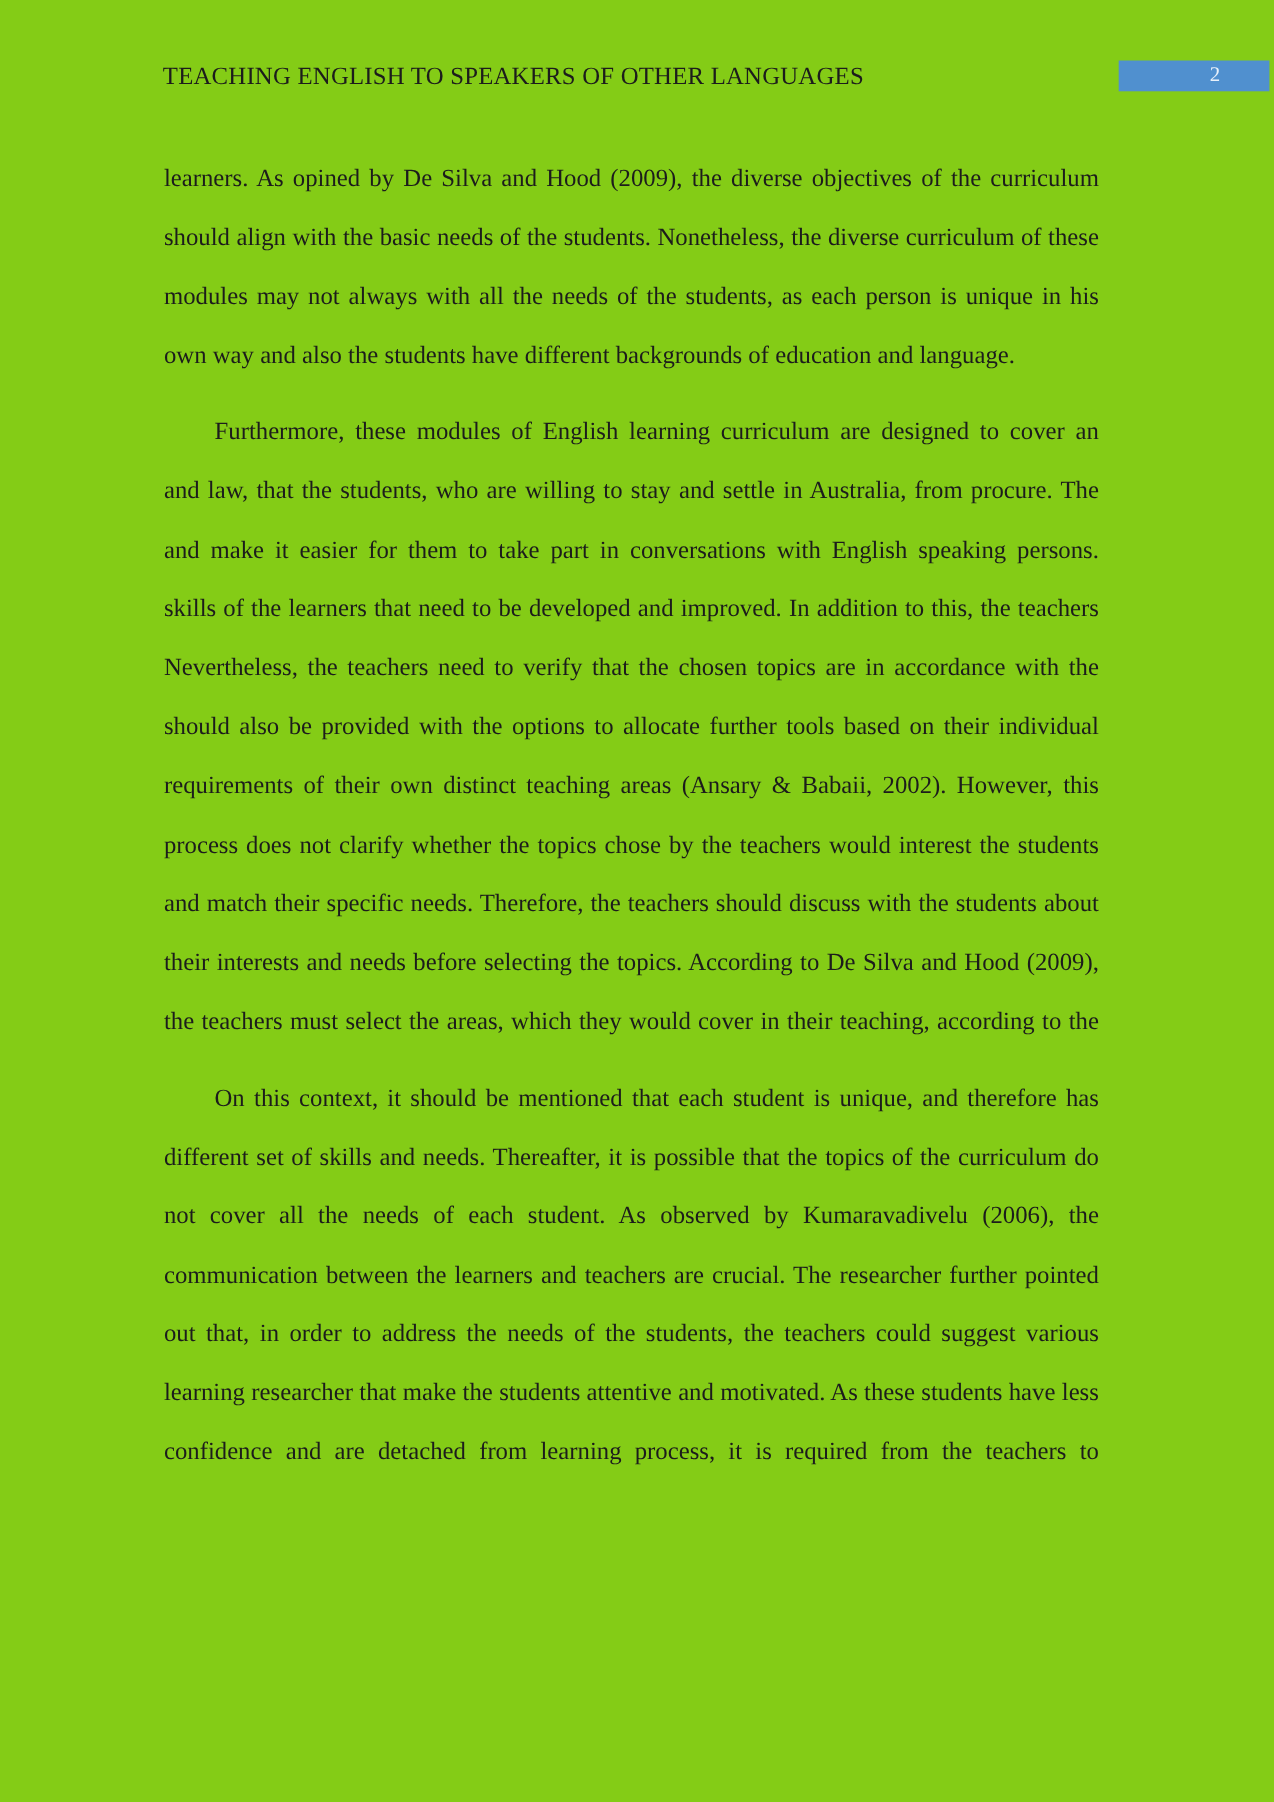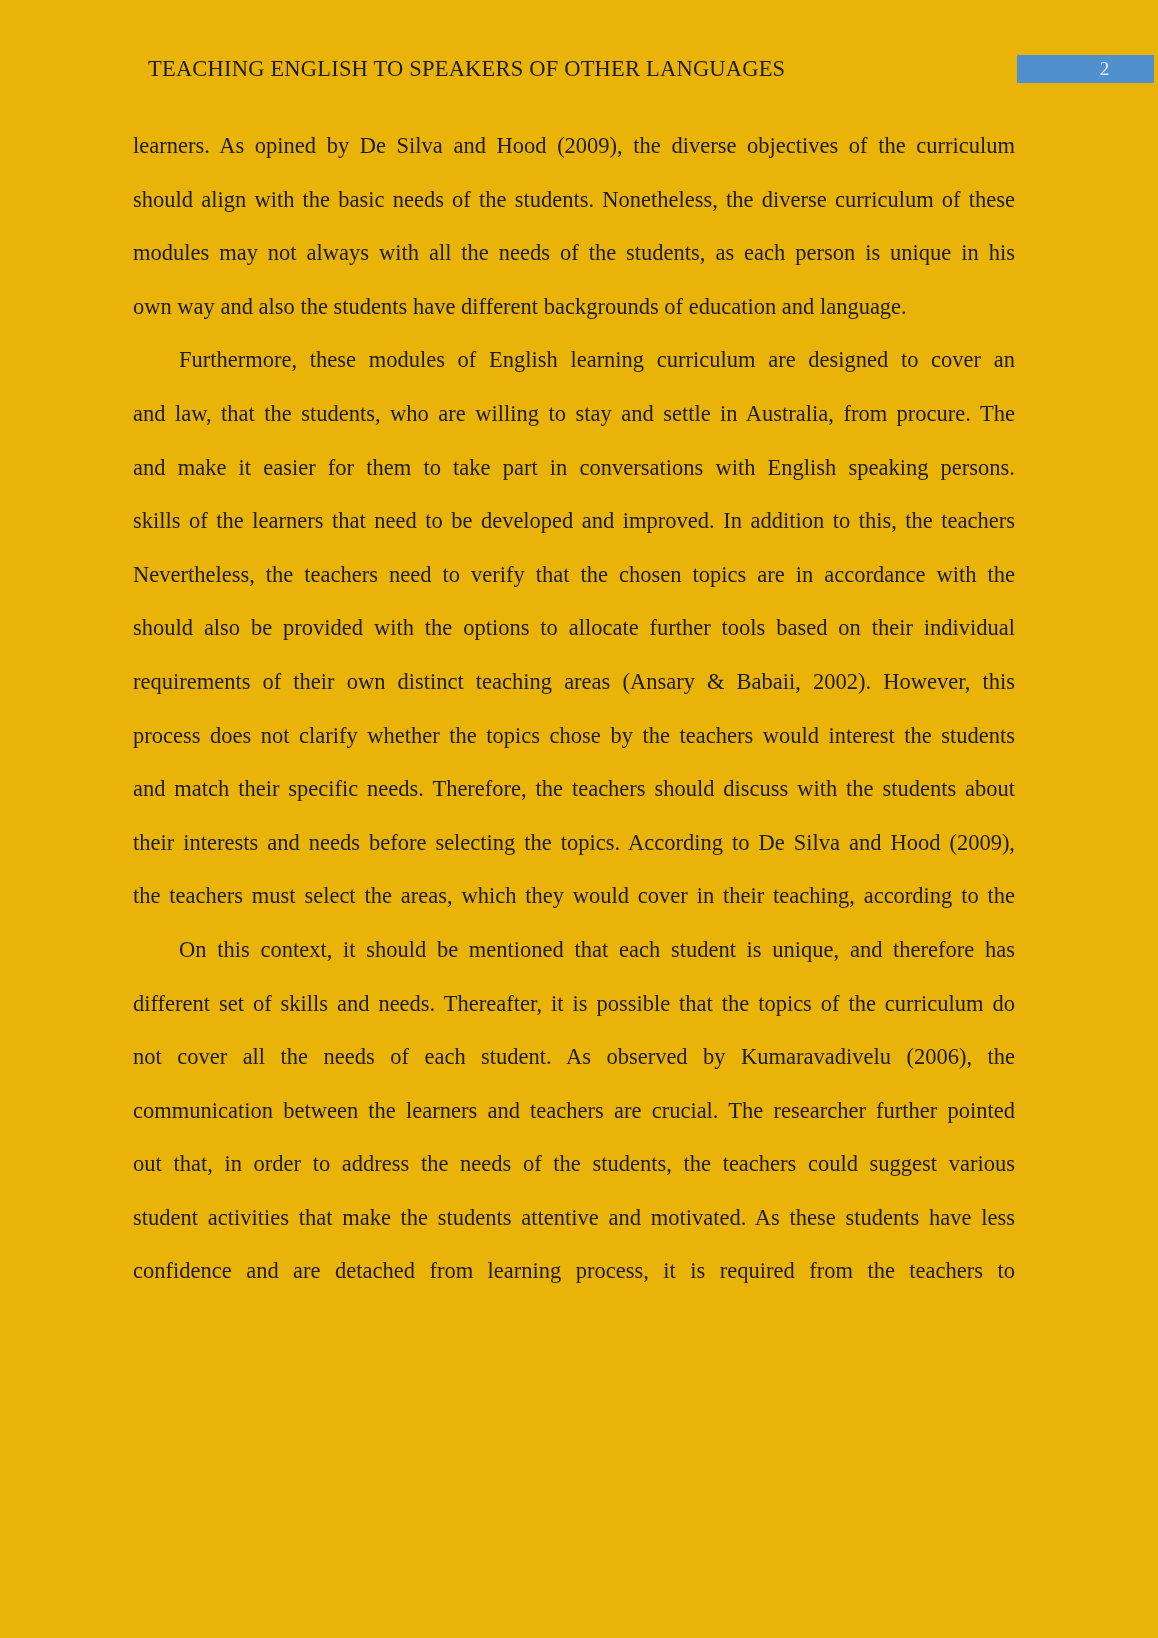--- a/index.html
+++ b/index.html
@@ -1,20 +1,20 @@
 <!DOCTYPE html>
 <html><head>
 <meta charset="utf-8">
 <style>
   html, body { margin: 0; padding: 0; background: #ffffff; }
   .page {
     position: relative;
     width: 1158px;
     height: 1638px;
-    background: #eab308;
+    background: #84cc16;
     font-family: "Liberation Serif", "DejaVu Serif", serif;
     color: #1c1c1c;
     overflow: hidden;
   }
   .running-head {
     position: absolute;
     left: 148px;
     top: 54px;
     height: 30px;
     line-height: 30px;
@@ -41,21 +41,21 @@
     color: #e9f1fa;
     font-family: "Liberation Serif", "DejaVu Serif", serif;
   }
   .doc-body {
     position: absolute;
     left: 133px;
     top: 119px;
     width: 882px;
     font-size: 22.5px;
   }
-  .para { margin: 0; }
+  .para { margin: 16px; }
   .line {
     line-height: 53.6px;
     text-align: justify;
     text-align-last: justify;
   }
   .line.endline { text-align-last: left; }
   .line.indent { text-indent: 46px; }
 </style>
 </head>
 <body>
@@ -84,17 +84,17 @@
         <div class="line">and match their specific needs. Therefore, the teachers should discuss with the students about</div>
         <div class="line">their interests and needs before selecting the topics. According to De Silva and Hood (2009),</div>
         <div class="line">the teachers must select the areas, which they would cover in their teaching, according to the</div>
       </div>
       <div class="para">
         <div class="line indent">On this context, it should be mentioned that each student is unique, and therefore has</div>
         <div class="line">different set of skills and needs. Thereafter, it is possible that the topics of the curriculum do</div>
         <div class="line">not cover all the needs of each student. As observed by Kumaravadivelu (2006), the</div>
         <div class="line">communication between the learners and teachers are crucial. The researcher further pointed</div>
         <div class="line">out that, in order to address the needs of the students, the teachers could suggest various</div>
-        <div class="line">student activities that make the students attentive and motivated. As these students have less</div>
+        <div class="line">learning researcher that make the students attentive and motivated. As these students have less</div>
         <div class="line">confidence and are detached from learning process, it is required from the teachers to</div>
       </div>
     </div>
 </div>
 
 </body></html>

